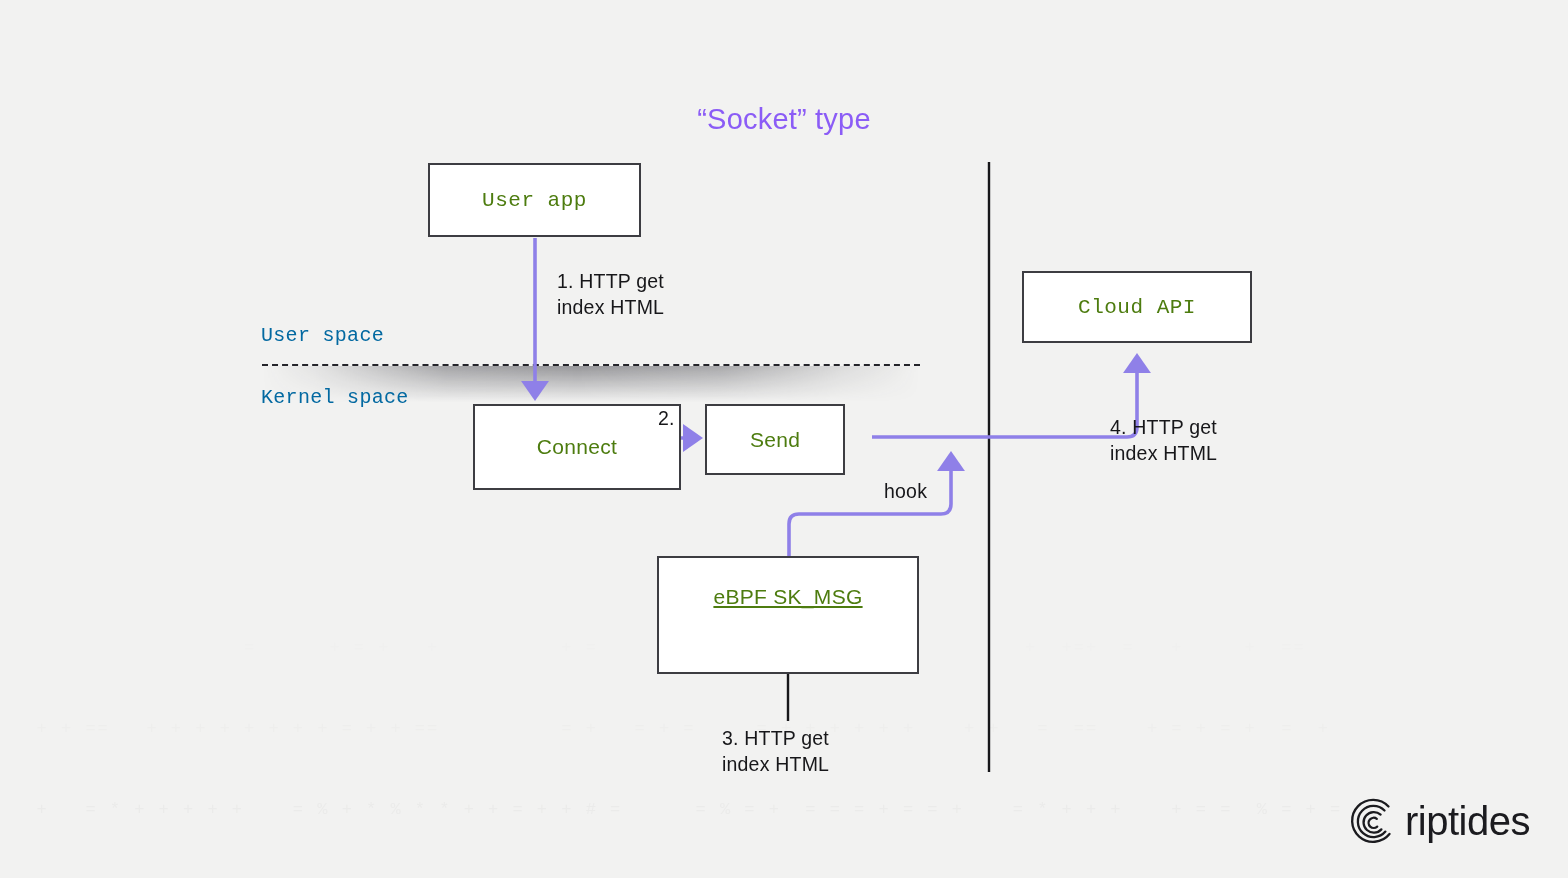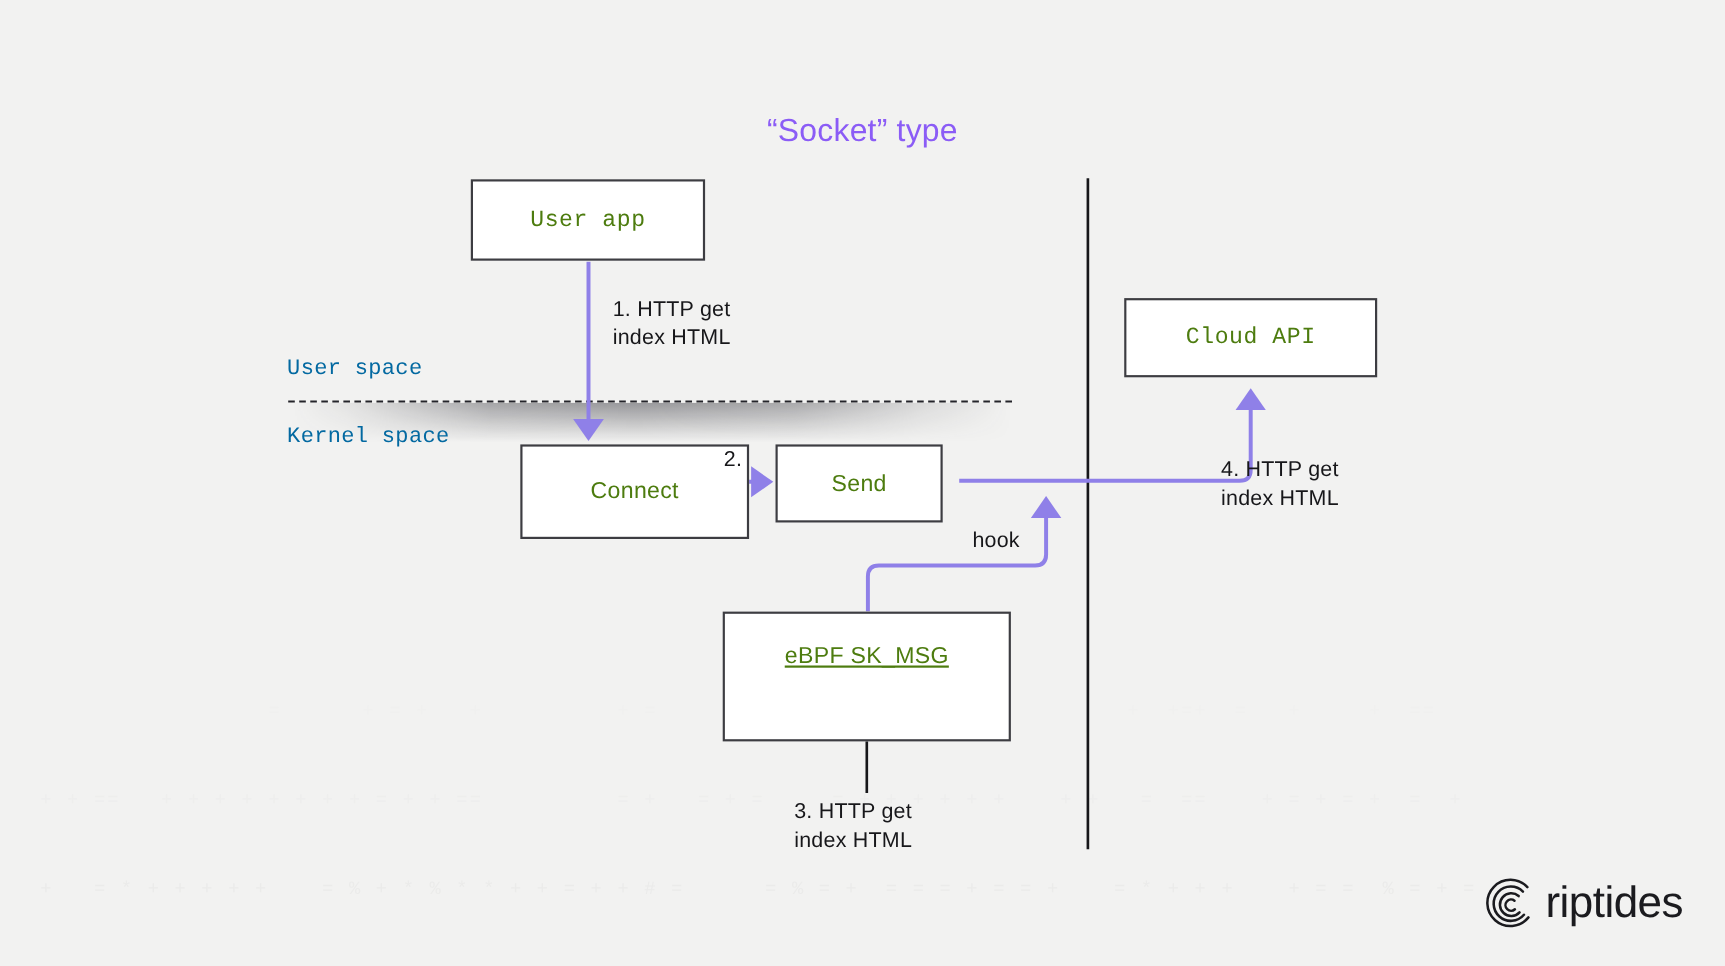--- a/index.html
+++ b/index.html
@@ -68,21 +68,21 @@
     letter-spacing: 0.5px;
   }
   .node.sans {
     font-family: "Liberation Sans", sans-serif;
     font-size: 21px;
     letter-spacing: 0.3px;
   }
 
   #node-userapp { left: 428px; top: 163px; width: 213px; height: 74px; }
   #node-connect { left: 431px; top: 404px; width: 208px; height: 86px; margin-left: 42px; }
-  #node-send    { left: 705px; top: 404px; width: 152px; height: 71px; }
+  #node-send    { left: 705px; top: 404px; width: 140px; height: 71px; }
   #node-cloudapi{ left: 1022px; top: 271px; width: 230px; height: 72px; }
   #node-ebpf    { left: 657px; top: 556px; width: 262px; height: 118px;
                   align-items: flex-start; padding-top: 27px; text-decoration: underline; }
 
   
   .space-label {
     position: absolute;
     font-family: "Liberation Mono", monospace;
     font-size: 20px;
     color: #0369a1;

